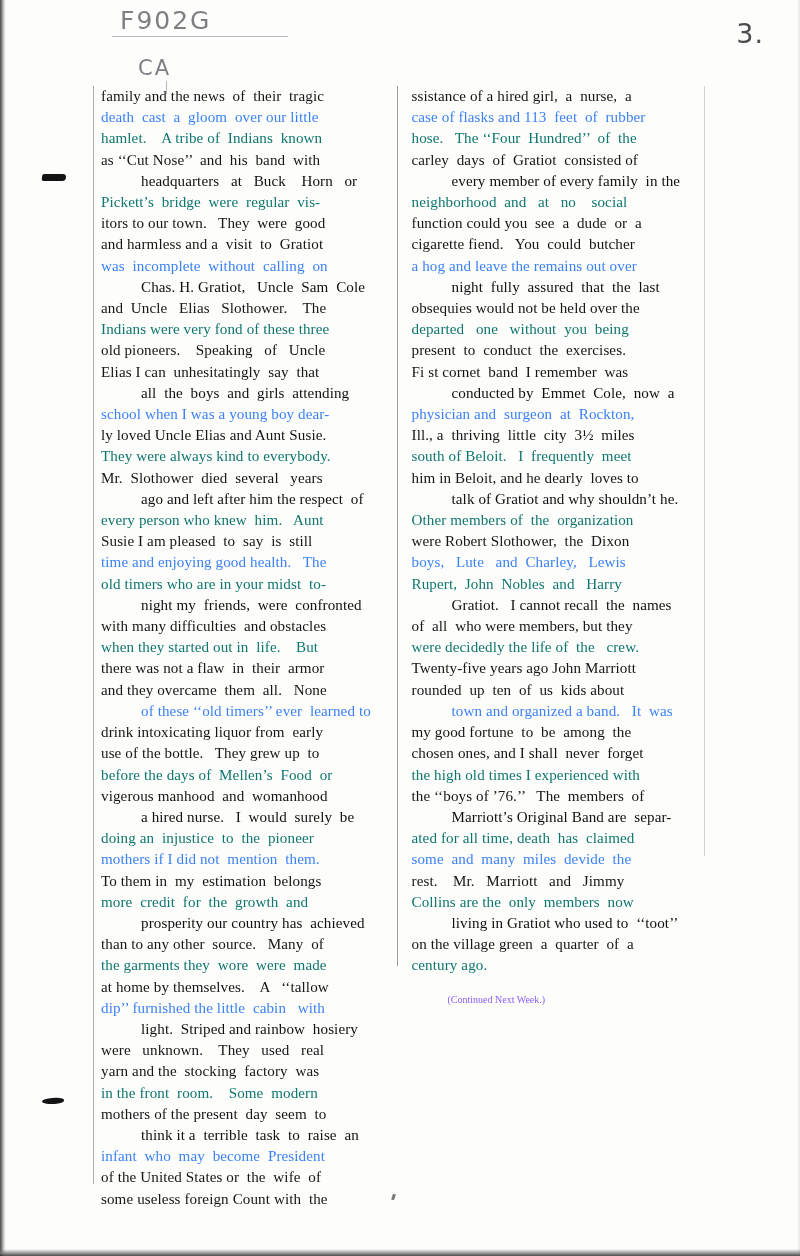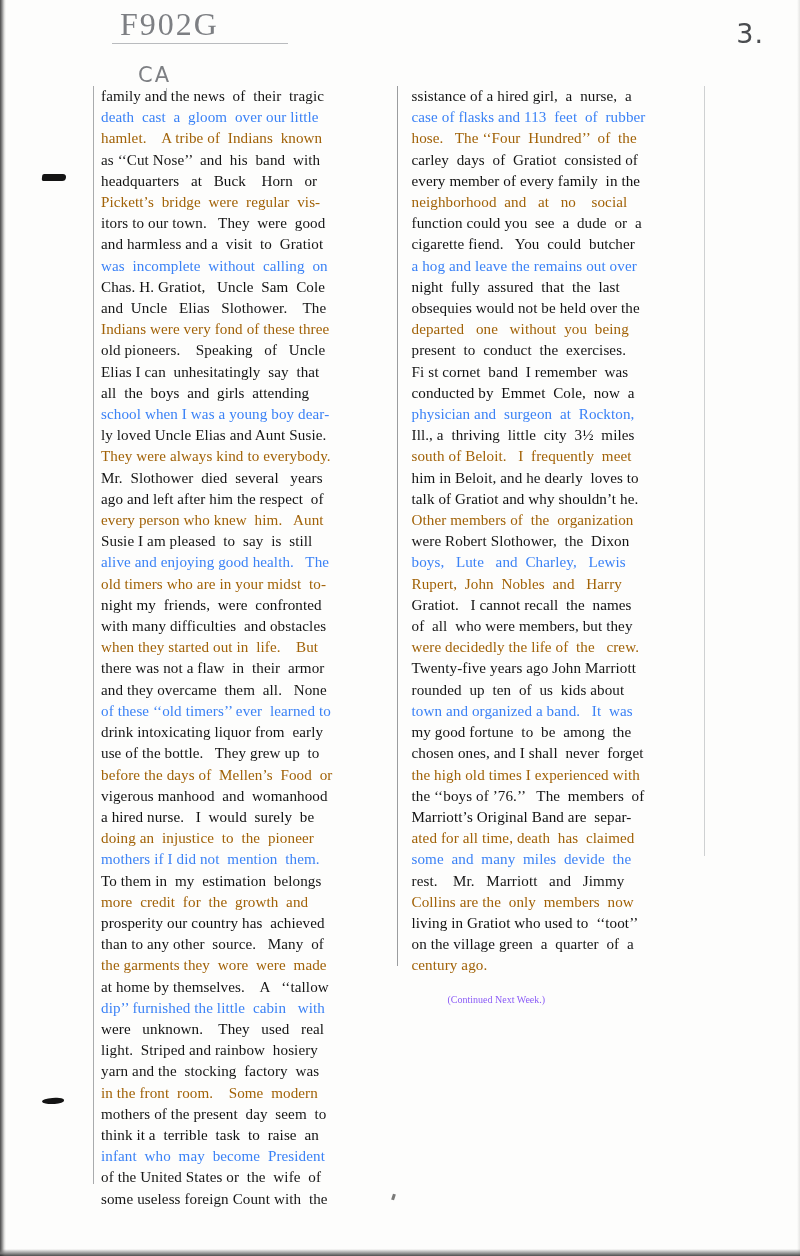--- a/index.html
+++ b/index.html
@@ -46,25 +46,24 @@
   .handwriting {
     position: absolute;
     left: 112px;
     top: 8px;
     width: 190px;
     color: #7d7f83;
     font-family: "DejaVu Sans", sans-serif;
     letter-spacing: 2px;
   }
   .hw-code {
-    font-size: 32px;
+    font-size: 25px;
     line-height: 1;
     padding-left: 8px;
     white-space: nowrap;
-    font-family: Liberation Serif, serif;
   }
   .hw-rule {
     margin-top: 3px;
     width: 176px;
     height: 1px;
     background: #b9bbbe;
   }
   .hw-sub {
     margin-top: 21px;
     padding-left: 26px;
@@ -147,22 +146,22 @@
   .col-line {
     font-size: 15.1px;
     line-height: 21.2px;
     color: #151515;
     white-space: pre;
     letter-spacing: .1px;
     text-rendering: optimizeLegibility;
   }
 
   
-  .col-line:nth-child(3n)   { color: #a16207; }
-  .col-line:nth-child(5n)   { color: #101010; }
+  .col-line:nth-child(3n)   { color: #0f766e; }
+  .col-line:nth-child(5n)   { color: #101010; margin-left: 40px; }
   .col-line:nth-child(7n+2) { color: #3b82f6; }
 
   .closing-line {
     font-size: 10px;
     line-height: 21.2px;
     color: #8b5cf6;
     white-space: pre;
     margin-top: 12px;
     padding-left: 36px;
   }
@@ -222,21 +221,21 @@
           <div class="col-line">old pioneers.    Speaking   of   Uncle</div>
           <div class="col-line">Elias I can  unhesitatingly  say  that</div>
           <div class="col-line">all  the  boys  and  girls  attending</div>
           <div class="col-line">school when I was a young boy dear-</div>
           <div class="col-line">ly loved Uncle Elias and Aunt Susie.</div>
           <div class="col-line">They were always kind to everybody.</div>
           <div class="col-line">Mr.  Slothower  died  several   years</div>
           <div class="col-line">ago and left after him the respect  of</div>
           <div class="col-line">every person who knew  him.   Aunt</div>
           <div class="col-line">Susie I am pleased  to  say  is  still</div>
-          <div class="col-line">alive and enjoying good health.   The</div>
+          <div class="col-line">time and enjoying good health.   The</div>
           <div class="col-line">old timers who are in your midst  to-</div>
           <div class="col-line">night my  friends,  were  confronted</div>
           <div class="col-line">with many difficulties  and obstacles</div>
           <div class="col-line">when they started out in  life.    But</div>
           <div class="col-line">there was not a flaw  in  their  armor</div>
           <div class="col-line">and they overcame  them  all.   None</div>
           <div class="col-line">of these ‘‘old timers’’ ever  learned to</div>
           <div class="col-line">drink intoxicating liquor from  early</div>
           <div class="col-line">use of the bottle.   They grew up  to</div>
           <div class="col-line">before the days of  Mellen’s  Food  or</div>
@@ -244,22 +243,22 @@
           <div class="col-line">a hired nurse.   I  would  surely  be</div>
           <div class="col-line">doing an  injustice  to  the  pioneer</div>
           <div class="col-line">mothers if I did not  mention  them.</div>
           <div class="col-line">To them in  my  estimation  belongs</div>
           <div class="col-line">more  credit  for  the  growth  and</div>
           <div class="col-line">prosperity our country has  achieved</div>
           <div class="col-line">than to any other  source.   Many  of</div>
           <div class="col-line">the garments they  wore  were  made</div>
           <div class="col-line">at home by themselves.    A   ‘‘tallow</div>
           <div class="col-line">dip’’ furnished the little  cabin   with</div>
+          <div class="col-line">light.  Striped and rainbow  hosiery</div>
           <div class="col-line">were   unknown.    They   used   real</div>
-          <div class="col-line">light.  Striped and rainbow  hosiery</div>
           <div class="col-line">yarn and the  stocking  factory  was</div>
           <div class="col-line">in the front  room.    Some  modern</div>
           <div class="col-line">mothers of the present  day  seem  to</div>
           <div class="col-line">think it a  terrible  task  to  raise  an</div>
           <div class="col-line">infant  who  may  become  President</div>
           <div class="col-line">of the United States or  the  wife  of</div>
           <div class="col-line">some useless foreign Count with  the</div>
         </div>
       <div class="column right">
           <div class="col-line">ssistance of a hired girl,  a  nurse,  a</div>

